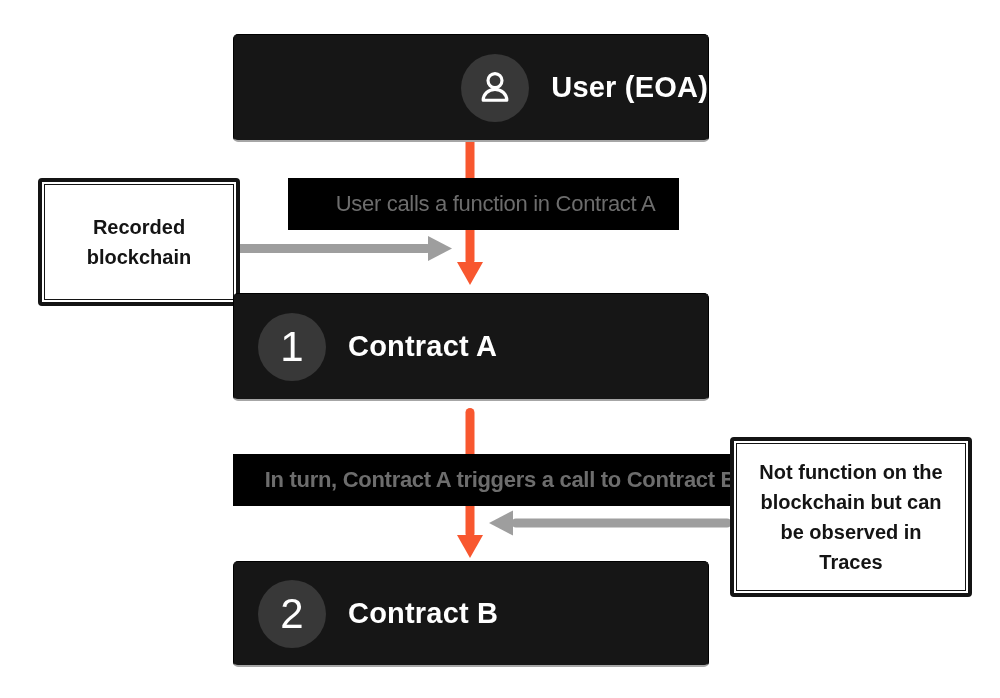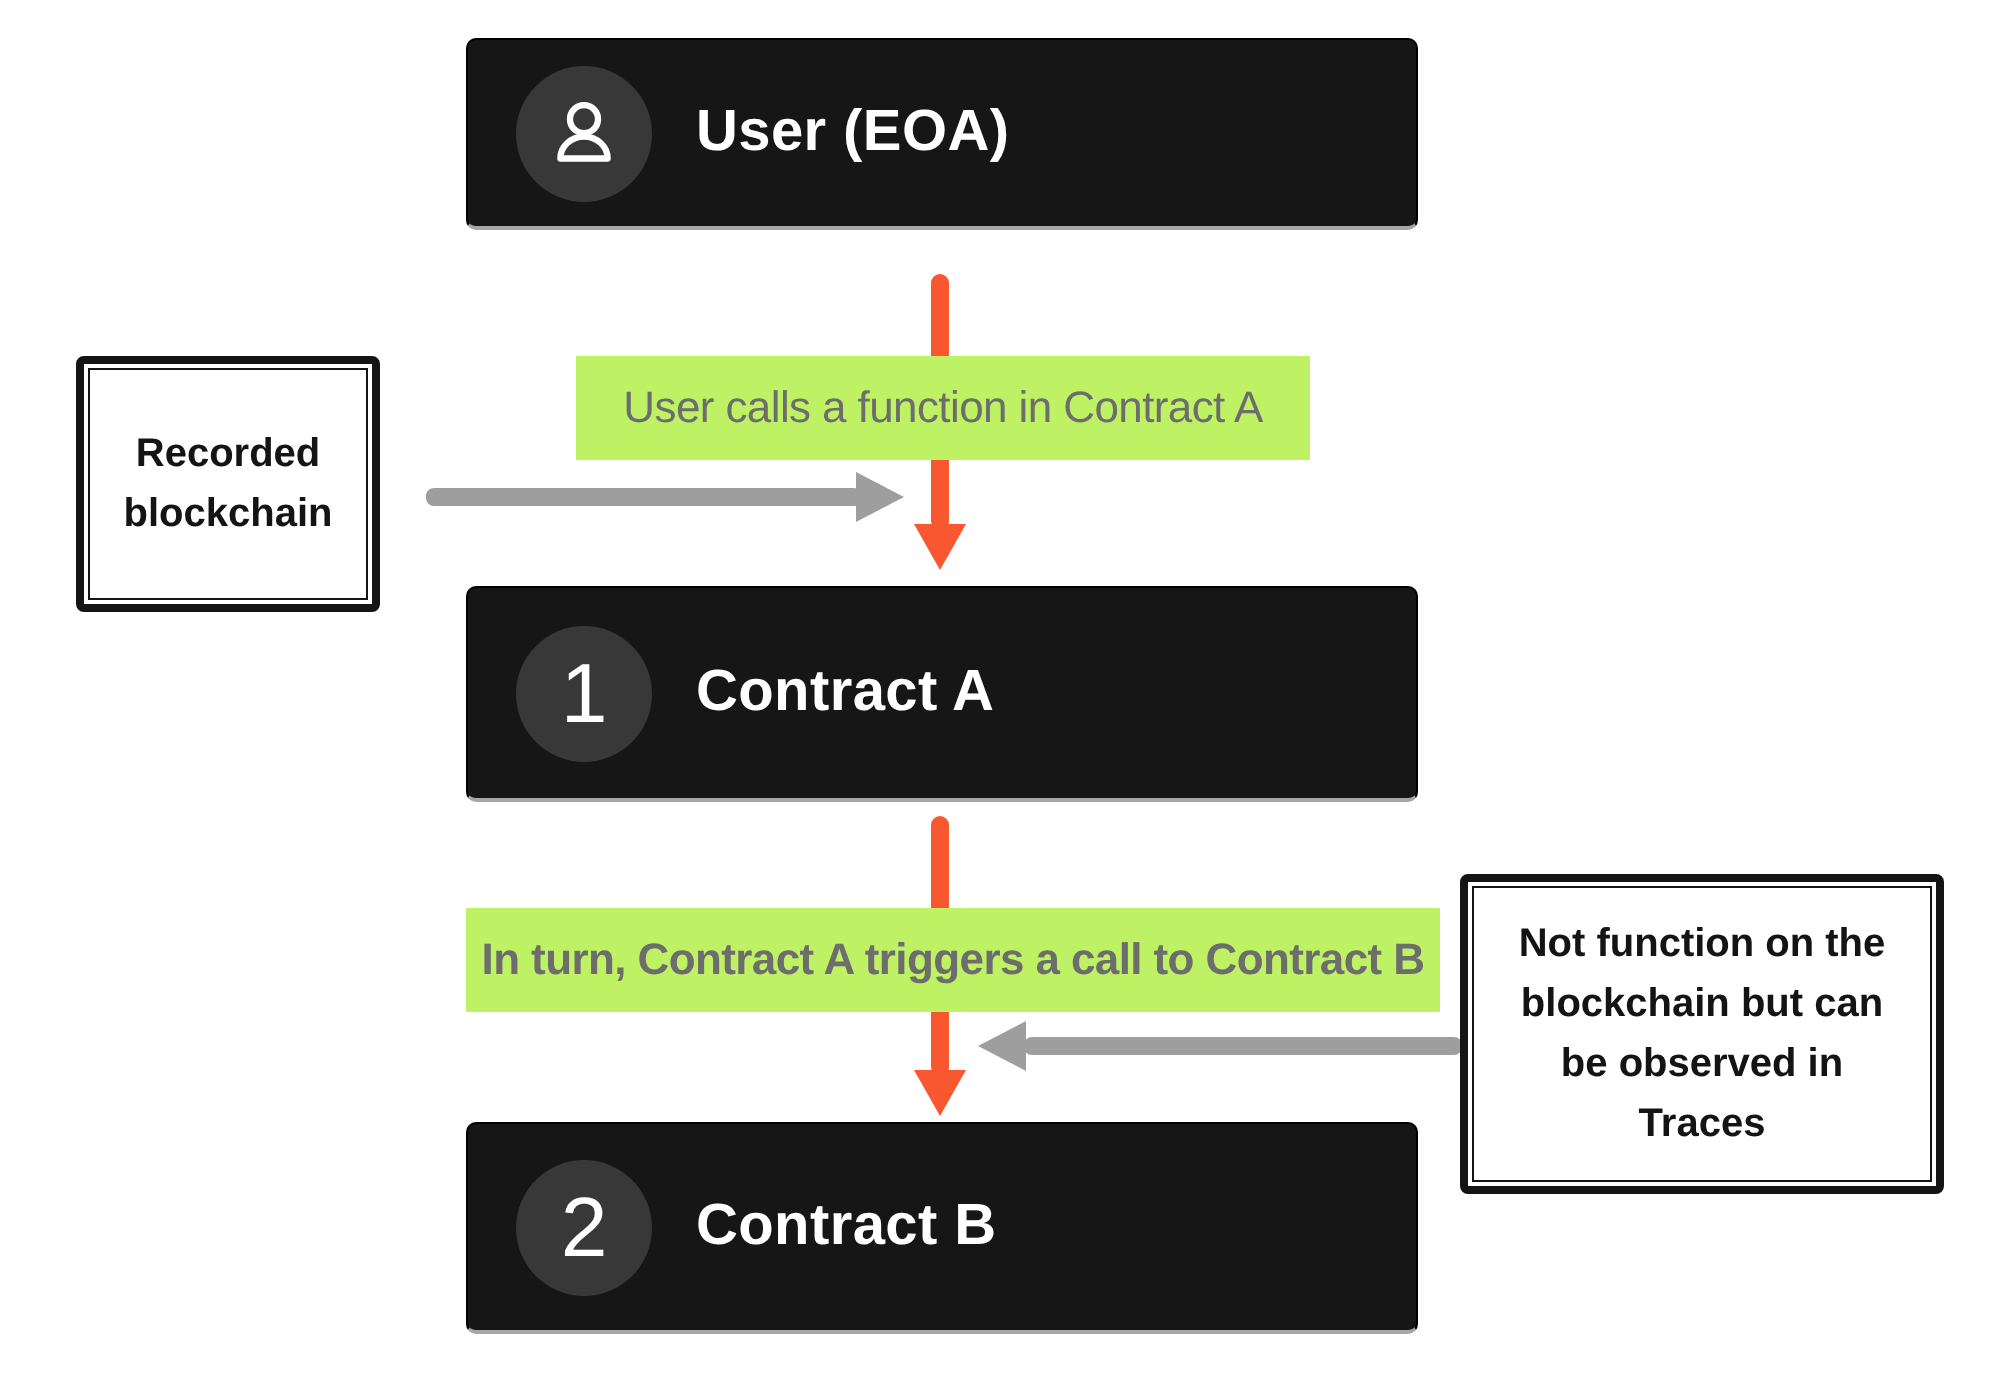--- a/index.html
+++ b/index.html
@@ -7,44 +7,44 @@
     position:relative;width:1000px;height:698px;background:#ffffff;
     font-family:"Liberation Sans",sans-serif;overflow:hidden;
   }
   .arrow-layer{position:absolute;left:0;top:0;width:1000px;height:698px;z-index:1;}
   .node{
     position:absolute;left:233px;width:476px;background:#161616;
     border:1px solid #000;border-bottom:2px solid #a6a6a6;border-radius:5px;
     display:flex;align-items:center;gap:22px;padding-left:24px;
     box-sizing:border-box;z-index:2;
   }
-  .node-user{top:19px;height:96px;}
+  .node-user{top:34px;height:108px;justify-content:flex-end;}
   .node-a{top:293px;height:108px;}
   .node-b{top:561px;height:106px;}
   .badge{
     width:68px;height:68px;border-radius:50%;background:#383838;flex:none;
     display:flex;align-items:center;justify-content:center;
     color:#ffffff;font-size:42px;font-weight:400;
   }
   .node-title{color:#ffffff;font-size:29px;font-weight:bold;letter-spacing:0.2px;}
   .edge-label{
-    position:absolute;background:#bef264;color:#6d6d6d;font-size:22px;
+    position:absolute;background:#000000;color:#6d6d6d;font-size:22px;
     letter-spacing:-0.3px;display:flex;align-items:center;justify-content:center;
-    white-space:nowrap;z-index:2;
+    white-space:nowrap;z-index:2;padding-left:24px;
   }
   .edge-label-1{left:288px;top:178px;width:367px;height:52px;}
   .edge-label-2{left:233px;top:454px;width:487px;height:52px;font-weight:bold;}
   .note{
     position:absolute;background:#ffffff;border:4px solid #141414;border-radius:4px;
     box-shadow:inset 0 0 0 2px #ffffff,inset 0 0 0 3px #141414;
     color:#141414;font-weight:bold;font-size:20px;line-height:30px;text-align:center;
     display:flex;flex-direction:column;justify-content:center;
     box-sizing:border-box;z-index:2;
   }
-  .note-left{left:38px;top:178px;width:152px;height:128px;}
+  .note-left{left:38px;top:178px;width:202px;height:128px;}
   .note-right{left:730px;top:437px;width:242px;height:160px;}
 </style>
 </head>
 <body>
 
 <div class="canvas">
 
   <svg class="arrow-layer" viewBox="0 0 1000 698" xmlns="http://www.w3.org/2000/svg">
     <g>
       <rect x="465.5" y="137" width="9" height="128" rx="4.5" fill="#f8572f"></rect>

